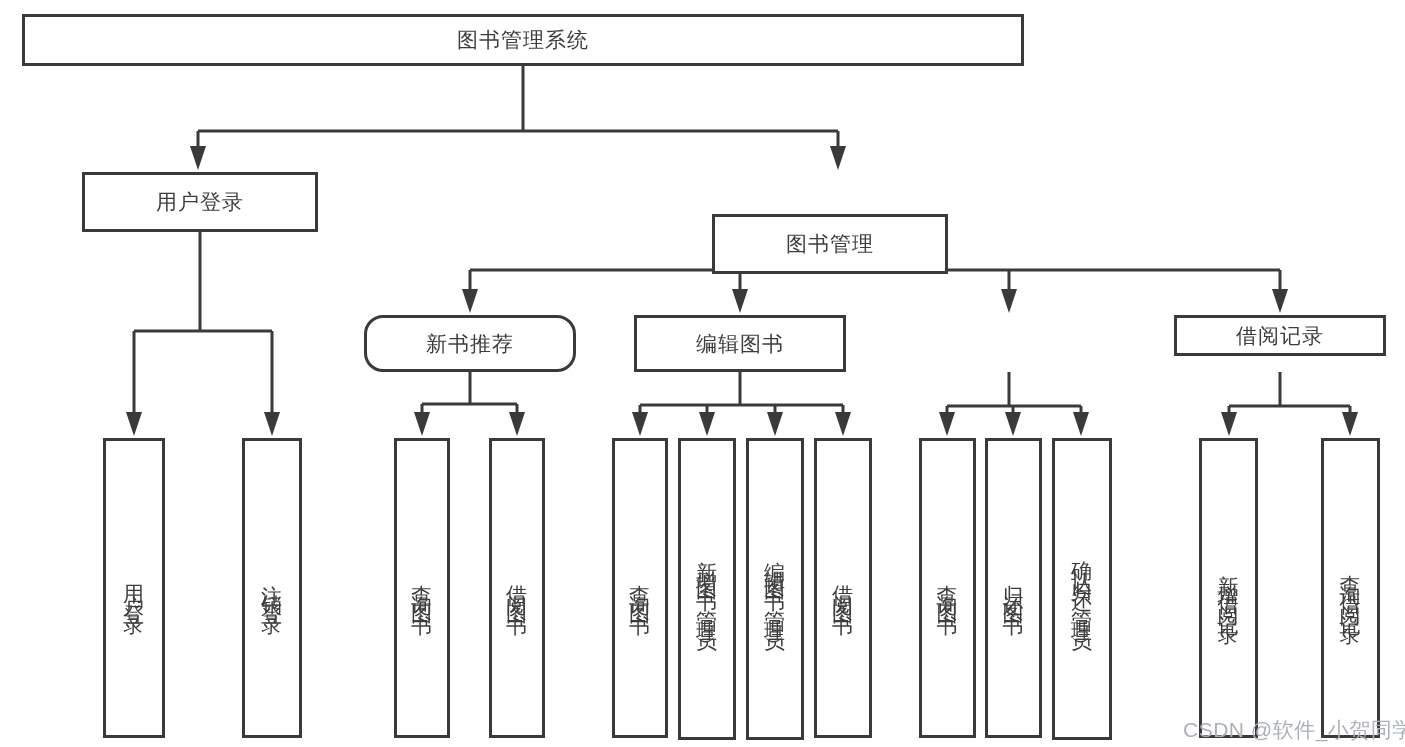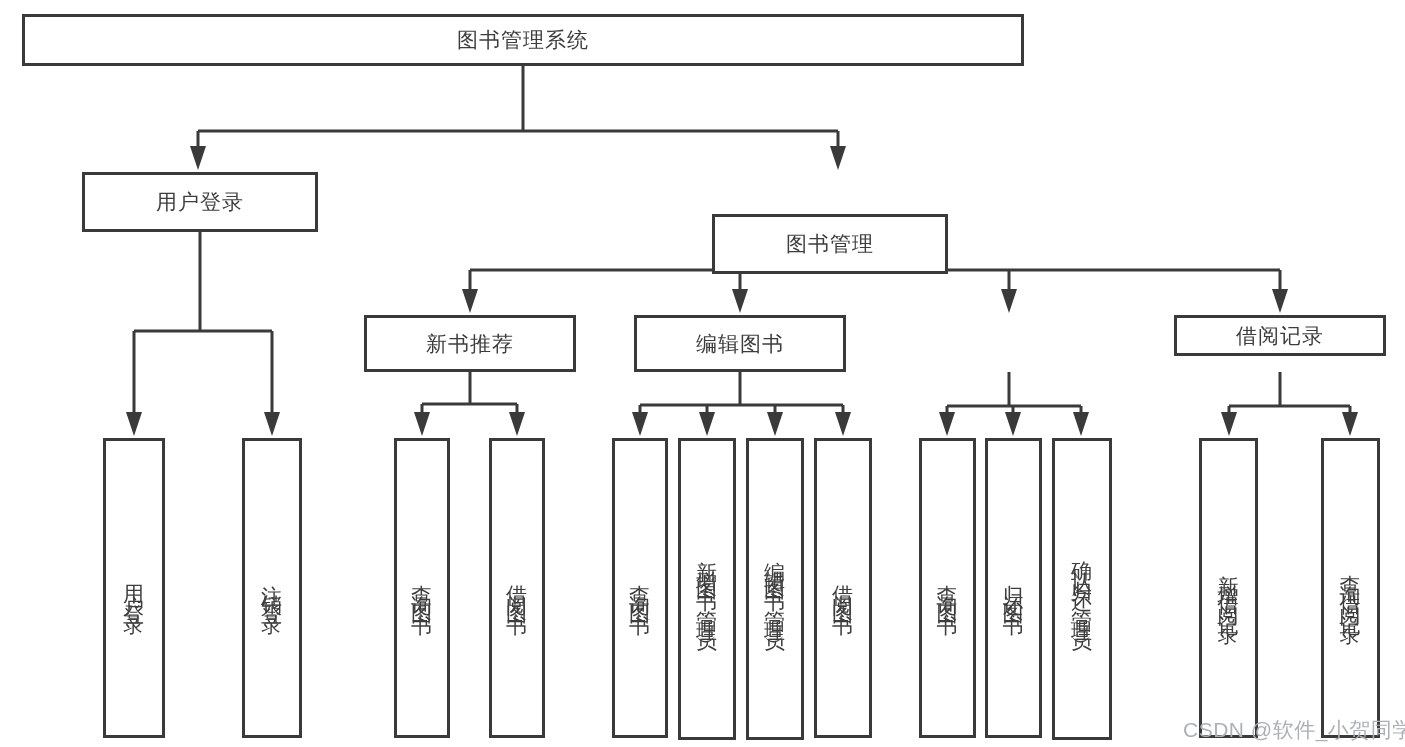--- a/index.html
+++ b/index.html
@@ -91,21 +91,21 @@
       M1081 436 L1073 412 L1089 412 Z
       M1229 436 L1221 412 L1237 412 Z
       M1350 436 L1342 412 L1358 412 Z"></path>
   </svg>
 
   <div class="box hbox" style="left:22px; top:14px; width:1002px; height:52px;">图书管理系统</div>
 
   <div class="box hbox" style="left:82px; top:172px; width:236px; height:60px;">用户登录</div>
   <div class="box hbox" style="left:712px; top:186px; width:236px; height:60px;margin-top:28px;">图书管理</div>
 
-  <div class="box hbox" style="left:364px; top:315px; width:212px; height:57px;">新书推荐</div>
+  <div class="box hbox" style="left:364px; top:315px; width:212px; height:57px;border-radius:19px;">新书推荐</div>
   <div class="box hbox" style="left:634px; top:315px; width:212px; height:57px;">编辑图书</div>
   <div class="box hbox" style="left:1174px; top:315px; width:212px; height:41px;">借阅记录</div>
 
   <div class="box leaf" style="left:103px; top:438px; width:62px; height:300px;">
     <span class="vtext">用户登录</span>
   </div>
   <div class="box leaf" style="left:242px; top:438px; width:60px; height:300px;">
     <span class="vtext">注销登录</span>
   </div>
 

